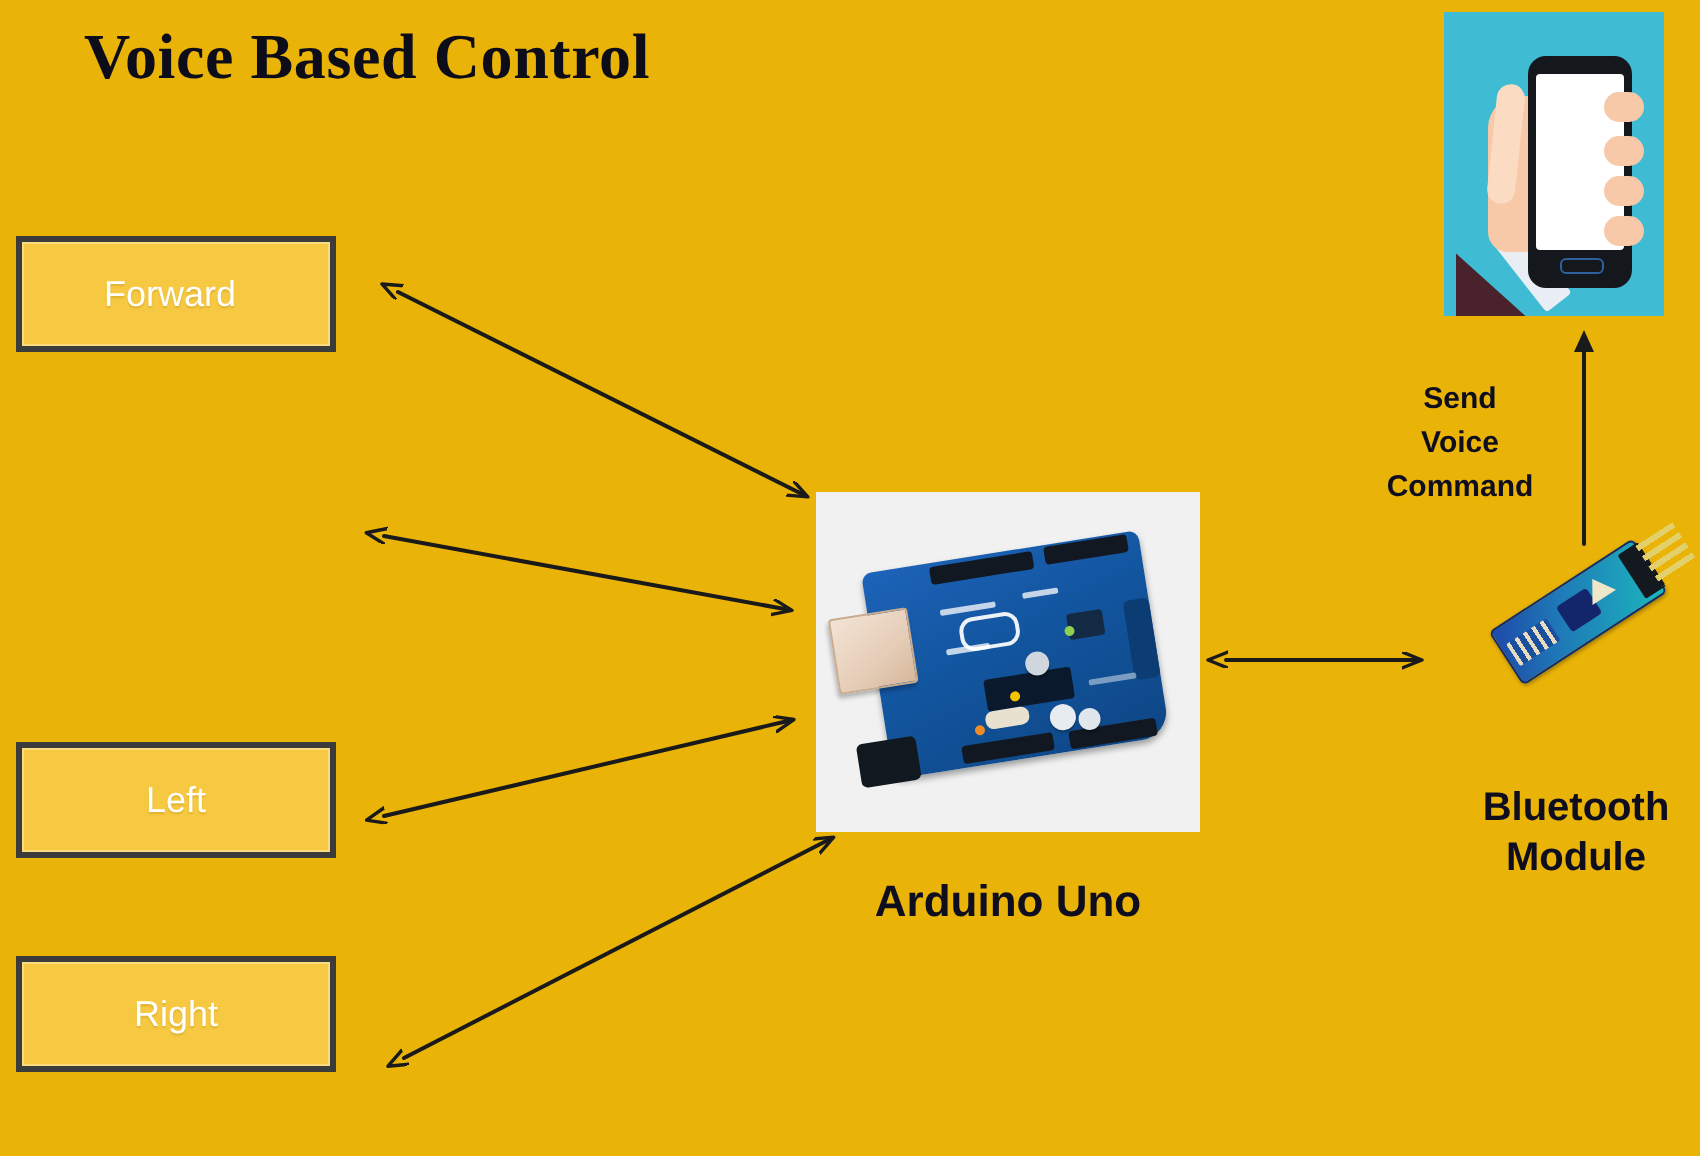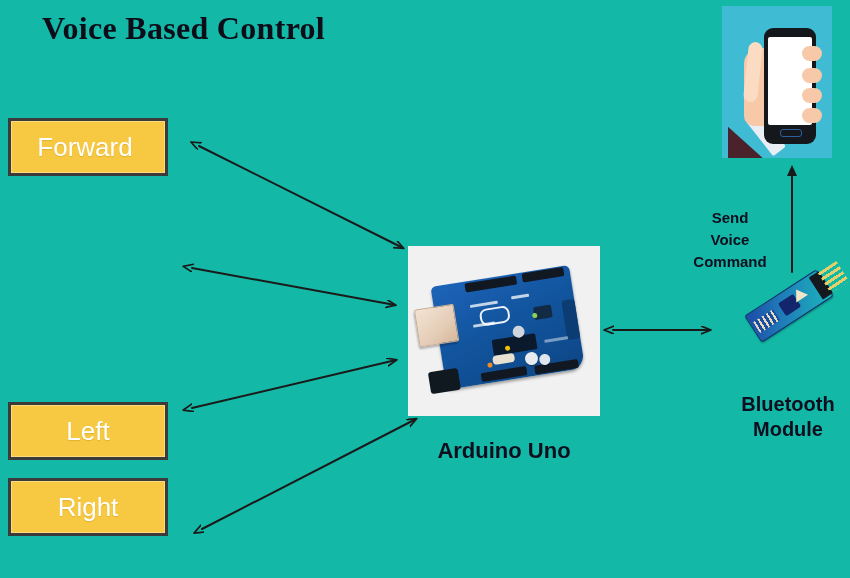--- a/index.html
+++ b/index.html
@@ -4,21 +4,21 @@
 <style>
   html, body {
     margin: 0;
     padding: 0;
     background: #ffffff;
   }
   #canvas {
     position: relative;
     width: 850px;
     height: 578px;
-    background: #14b8a6;
+    background: #eab308;
     overflow: hidden;
     font-family: "Liberation Sans", sans-serif;
   }
 
   
   #diagram-title {
     position: absolute;
     left: 42px;
     top: 10px;
     font-family: "Liberation Serif", serif;
@@ -38,30 +38,30 @@
     box-sizing: border-box;
     background: #f7c942;
     border: 3px solid #3b3b3b;
     box-shadow: inset 0 0 0 1px #fbdc7d;
     display: flex;
     align-items: center;
     justify-content: center;
   }
   .cmd-box .cmd-label {
     font-family: "Liberation Sans", sans-serif;
-    font-size: 26px;
+    font-size: 18px;
     font-weight: 400;
     color: #ffffff;
     text-shadow: 0 1px 1px rgba(190,150,30,0.45);
     line-height: 1;
     white-space: nowrap;
   }
   #cmd-box-forward  { top: 118px; }
   #cmd-box-backward { top: 245px; }
-  #cmd-box-left     { top: 402px; }
+  #cmd-box-left     { top: 371px; }
   #cmd-box-right    { top: 478px; }
 
   
   #cmd-box-forward .cmd-label,
   #cmd-box-backward .cmd-label { margin-right: 6px; }
 
   
   #arduino-panel {
     position: absolute;
     left: 408px;
@@ -354,21 +354,21 @@
     font-size: 20px;
     font-weight: 700;
     line-height: 1.25;
     color: #0e0e1e;
   }
 
   
   #send-voice-label {
     position: absolute;
     left: 672px;
-    top: 207px;
+    top: 189px;
     width: 116px;
     text-align: center;
     font-family: "Liberation Sans", sans-serif;
     font-size: 15px;
     font-weight: 700;
     line-height: 1.45;
     color: #0e0e1e;
   }
 
   

